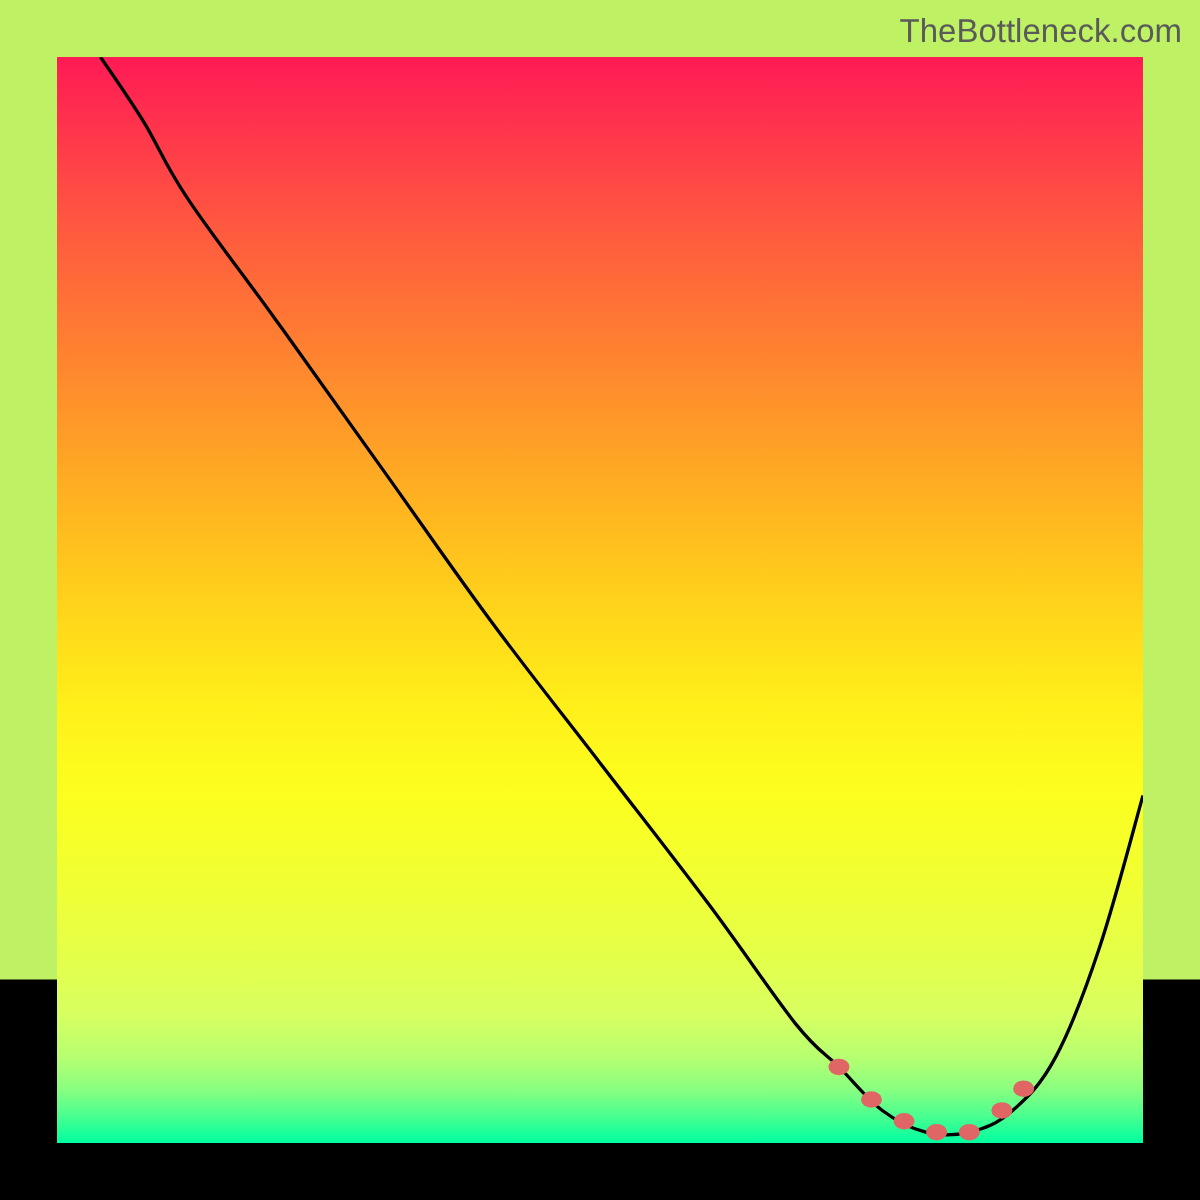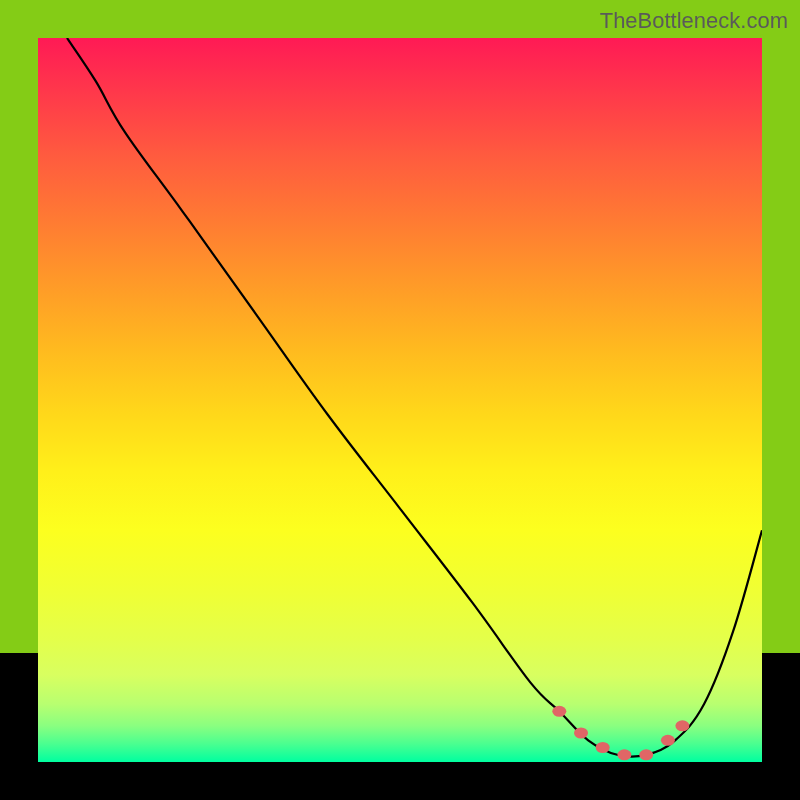--- a/index.html
+++ b/index.html
@@ -1,21 +1,21 @@
 <!DOCTYPE html>
 <html><head>
 <meta charset="utf-8">
 <style>
   * { margin: 0; padding: 0; box-sizing: border-box; }
   html, body { width: 800px; height: 800px; overflow: hidden; background: #000; }
   .container {
     position: relative;
     width: 800px;
     height: 653px;
-    background: #84cc16;
+    background: #bef264;
   }
   .watermark {
     position: absolute;
     top: 8px;
     right: 12px;
     font-family: Arial, sans-serif;
     font-size: 22px;
     color: #5a5a5a;
     font-weight: 400;
     letter-spacing: 0;

